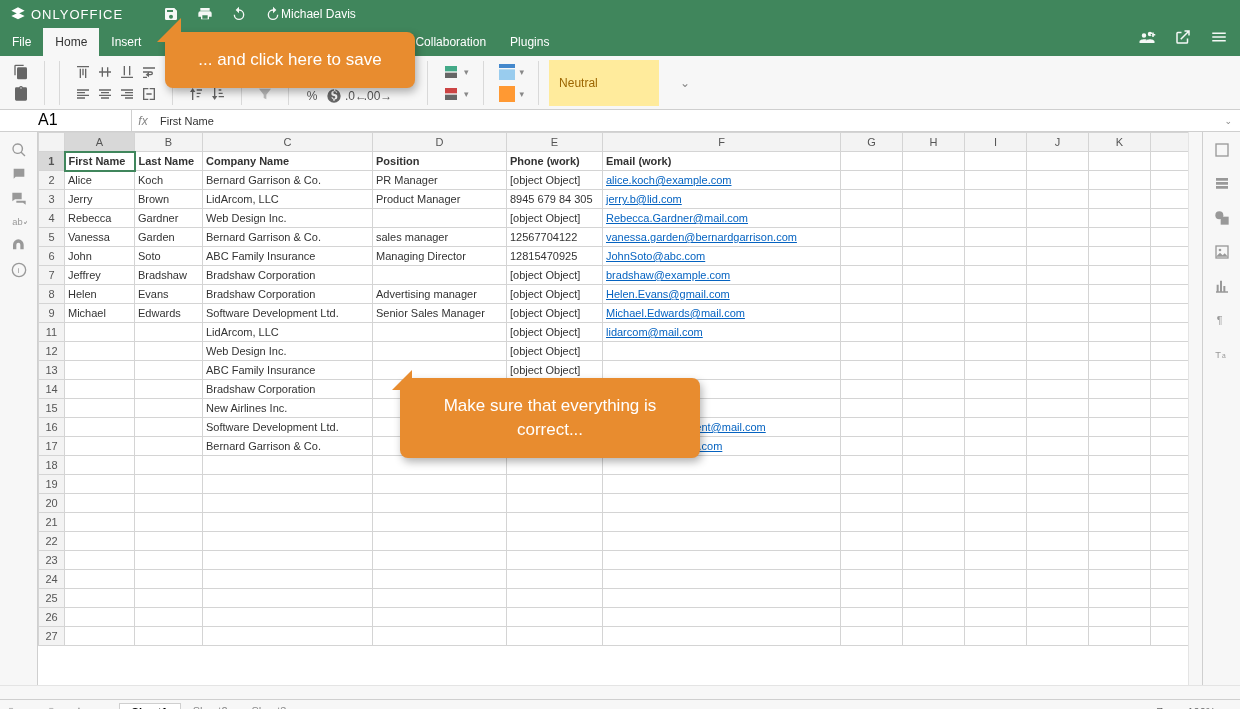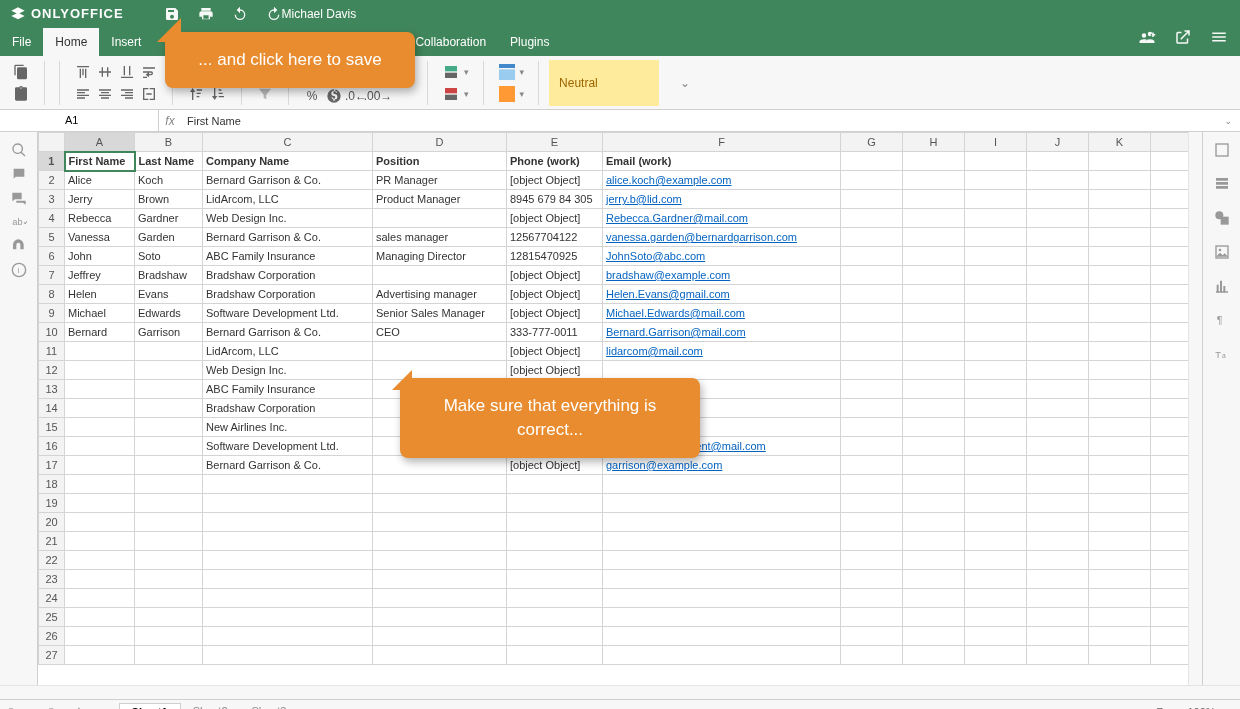--- a/index.html
+++ b/index.html
@@ -1,18 +1,18 @@
 <!DOCTYPE html>
 <html><head>
 <meta charset="utf-8">
 <style>
 *{box-sizing:border-box;margin:0;padding:0;font-family:Arial,Helvetica,sans-serif}
 body{width:1240px;height:709px;overflow:hidden;background:#fff;position:relative;font-size:12px;color:#333}
 .titlebar{height:28px;background:#40865c;display:flex;align-items:center;color:#fff;padding:0 10px}
-.logo{display:flex;align-items:flex-start;gap:5px;font-weight:bold;letter-spacing:1px;font-size:13px}
+.logo{display:flex;align-items:flex-end;gap:5px;font-weight:normal;letter-spacing:1px;font-size:13px}
 .logo svg{width:16px;height:16px}
 .tb-center{flex:1;text-align:center;font-size:12px}
 .tb-icons{display:flex;gap:18px;margin-left:40px}
 .tb-icon{width:16px;height:16px;opacity:.95}
 .tb-right{font-size:12px}
 .menubar{height:28px;background:#40865c;display:flex;color:#fff}
 .menutab{padding:0 12px;height:28px;line-height:28px;font-size:12px;cursor:pointer}
 .menutab.active{background:#f7f7f7;color:#333}
 .menuspacer{flex:1}
 .menuright{display:flex;gap:18px;padding-right:12px}
@@ -20,21 +20,21 @@
 .ribbon{height:54px;background:#f7f7f7;border-bottom:1px solid #cfcfcf;display:flex;align-items:center;padding:3px 8px;gap:6px}
 .rgrp{display:flex;flex-direction:column;gap:4px;padding:0 4px;height:48px;justify-content:center}
 .rsep{width:1px;height:44px;background:#d9d9d9;margin:0 4px}
 .rrow{display:flex;align-items:center;gap:4px}
 .ric{width:18px;height:18px;display:flex;align-items:center;justify-content:center;color:#555}
 .ric svg{width:16px;height:16px;fill:#666}
 .fontname{width:122px;height:22px;border:1px solid #cfcfcf;background:#fff;padding:0 6px;font-size:11px;line-height:20px}
 .stylebox{width:110px;height:46px;border:1px solid #a0a0a0;background:#fff;display:flex;align-items:center;padding:0 10px;font-size:12px}
 .stylebox.neutral{background:#ffeb9c;color:#9c6500;border:none}
 .namebox-row{height:22px;border-bottom:1px solid #cfcfcf;display:flex;align-items:center;background:#fff}
-.namebox{width:100px;border:1px solid #cfcfcf;border-top:none;border-left:none;height:22px;padding:0 6px;font-size:11px;margin-left:59px}
+.namebox{width:100px;border:1px solid #cfcfcf;border-top:none;border-left:none;height:22px;padding:0 6px;font-size:16px;margin-left:32px}
 .fx{width:22px;text-align:center;color:#888;font-style:italic}
 .formula{flex:1;padding:0 6px;font-size:11px}
 .main{display:flex;height:553px}
 .leftbar{width:38px;background:#f7f7f7;border-right:1px solid #cfcfcf;display:flex;flex-direction:column;align-items:center;padding-top:10px;gap:8px}
 .leftbar svg{width:16px;height:16px;fill:#999}
 .rightbar{width:38px;background:#f7f7f7;border-left:1px solid #cfcfcf;display:flex;flex-direction:column;align-items:center;padding-top:10px;gap:18px}
 .rightbar svg{width:16px;height:16px;fill:#999}
 .sheet{flex:1;overflow:hidden;position:relative}
 table{border-collapse:collapse;width:100%;font-size:11px;table-layout:fixed}
 th,td{border:1px solid #d4d4d4;height:19px;padding:0 3px;white-space:nowrap;overflow:hidden}
@@ -469,35 +469,20 @@
             <td>[object Object]</td>
             <td><span class="email">Michael.Edwards@mail.com</span></td>
             <td></td>
             <td></td>
             <td></td>
             <td></td>
             <td></td>
             <td></td>
           </tr>
           <tr>
-            <td class="rowhdr">10</td>
-            <td>Bernard</td>
-            <td>Garrison</td>
-            <td>Bernard Garrison &amp; Co.</td>
-            <td>CEO</td>
-            <td>333-777-0011</td>
-            <td><span class="email">Bernard.Garrison@mail.com</span></td>
-            <td></td>
-            <td></td>
-            <td></td>
-            <td></td>
-            <td></td>
-            <td></td>
-          </tr>
-          <tr>
             <td class="rowhdr">11</td>
             <td></td>
             <td></td>
             <td>LidArcom, LLC</td>
             <td></td>
             <td>[object Object]</td>
             <td><span class="email">lidarcom@mail.com</span></td>
             <td></td>
             <td></td>
             <td></td>

